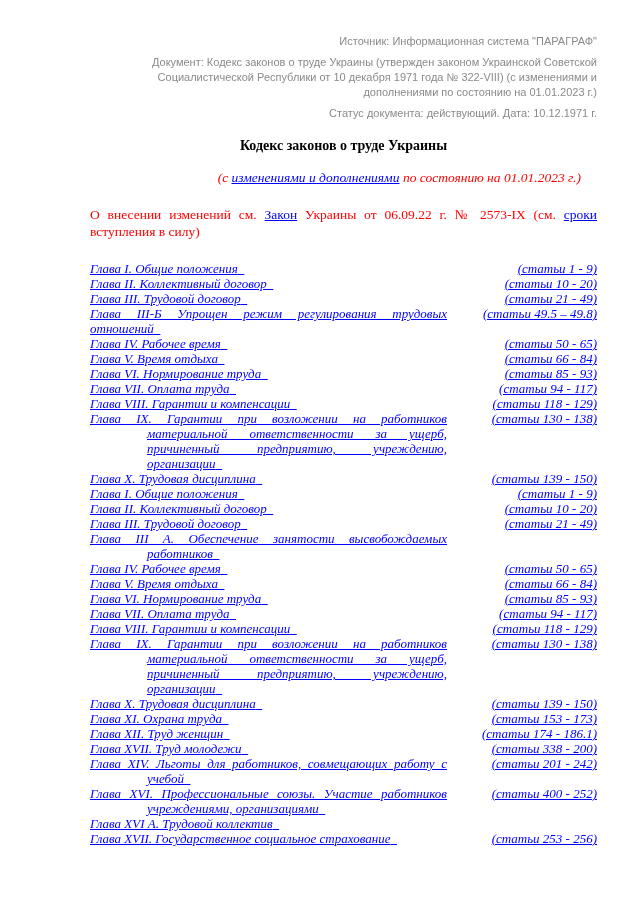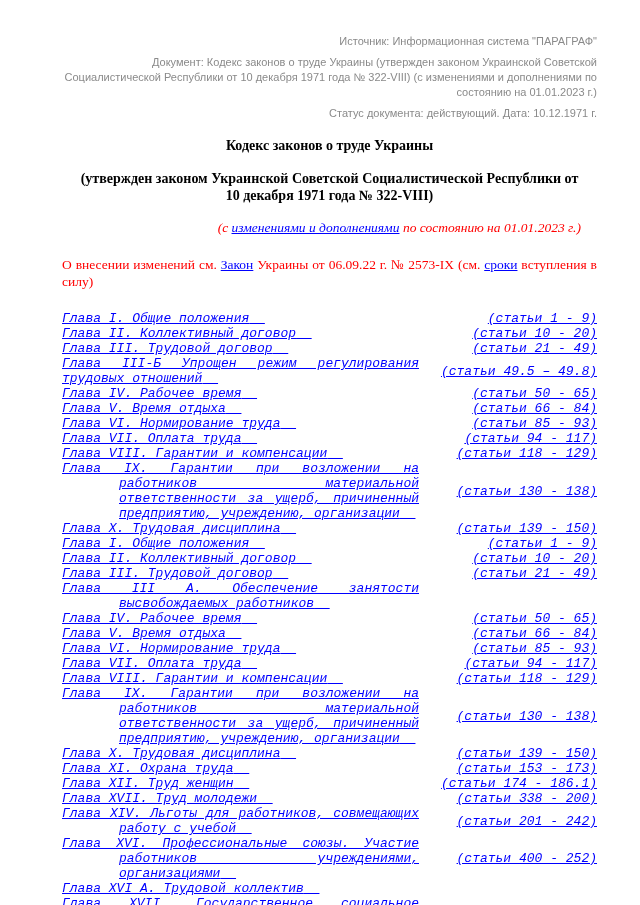--- a/index.html
+++ b/index.html
@@ -8,21 +8,21 @@
     width: 640px;
     height: 905px;
     background: #ffffff;
     font-family: "Liberation Serif", serif;
     color: #000000;
     overflow: hidden;
   }
   .page {
     width: 640px;
     height: 905px;
-    padding: 34px 43px 0 62px;
+    padding: 34px 43px 0 90px;
   }
 
   
   .meta {
     font-family: "Liberation Sans", sans-serif;
     font-size: 11px;
     line-height: 15px;
     color: #8a8a8a;
     text-align: right;
   }
@@ -64,21 +64,21 @@
     text-align: justify;
   }
 
   
   .toc {
     margin-top: 21px;
     font-style: italic;
     font-size: 13px;
     line-height: 15px;
   }
-  .toc-row { display: flex; align-items: center; font-family: Liberation Mono, monospace; }
+  .toc-row { display: flex; align-items: flex-start; }
   .toc-title {
     width: 357px;
     text-align: justify;
   }
   .toc-title.hang {
     padding-left: 57px;
     text-indent: -57px;
   }
   .toc-title a.doclink::after { content: "\00a0\00a0"; }
   .toc-art {
@@ -93,21 +93,20 @@
 <div class="page">
 
   <div class="meta">
     <p>Источник: Информационная система "ПАРАГРАФ"</p>
     <p>Документ: Кодекс законов о труде Украины (утвержден законом Украинской Советской Социалистической Республики от 10 декабря 1971 года № 322-VIII) (с изменениями и дополнениями по состоянию на 01.01.2023 г.)</p>
     <p>Статус документа: действующий. Дата: 10.12.1971 г.</p>
   </div>
 
   <div class="heading">
     <p>Кодекс законов о труде Украины</p>
-    <p>(утвержден законом Украинской Советской Социалистической Республики от 10 декабря 1971 года № 322-VIII)</p>
     <p class="amendments"><span>(с </span><a class="doclink">изменениями и дополнениями</a><span> по состоянию на 01.01.2023 г.)</span></p>
   </div>
 
   <p class="note"><span>О внесении изменений см. </span><a class="doclink">Закон</a><span> Украины от 06.09.22 г. № 2573-IX (см. </span><a class="doclink">сроки</a><span> вступления в силу)</span></p>
 
   <div class="toc">
   <div class="toc-row">
     <div class="toc-title"><a class="doclink">Глава I. Общие положения</a></div>
     <div class="toc-art"><a class="doclink">(статьи 1 - 9)</a></div>
   </div>

